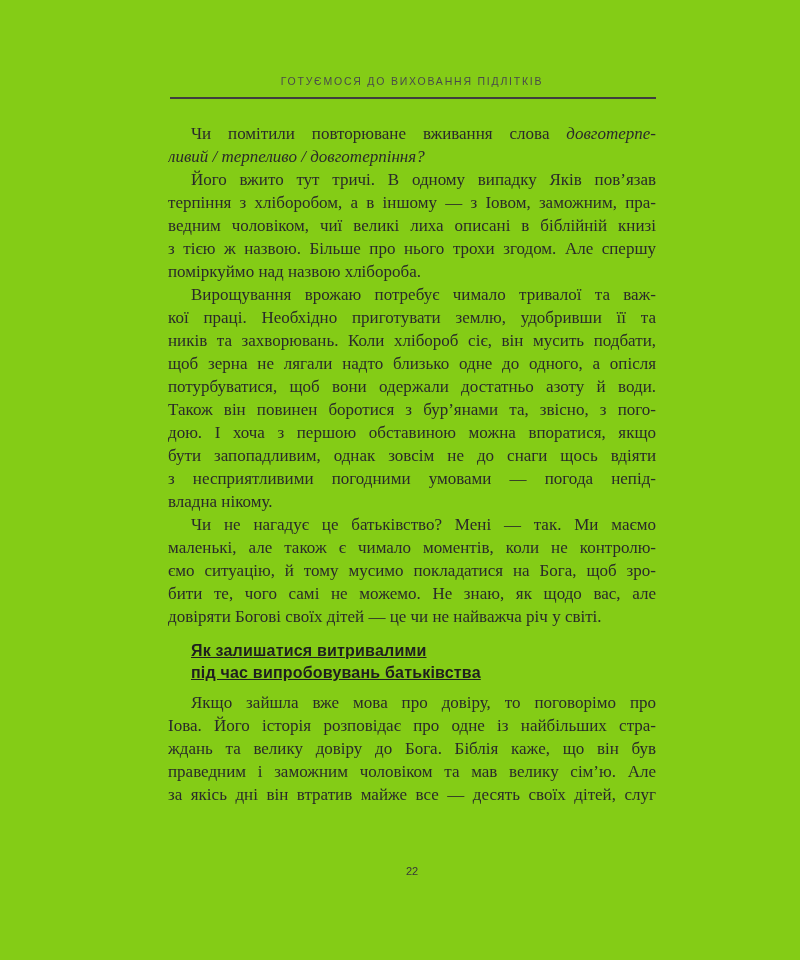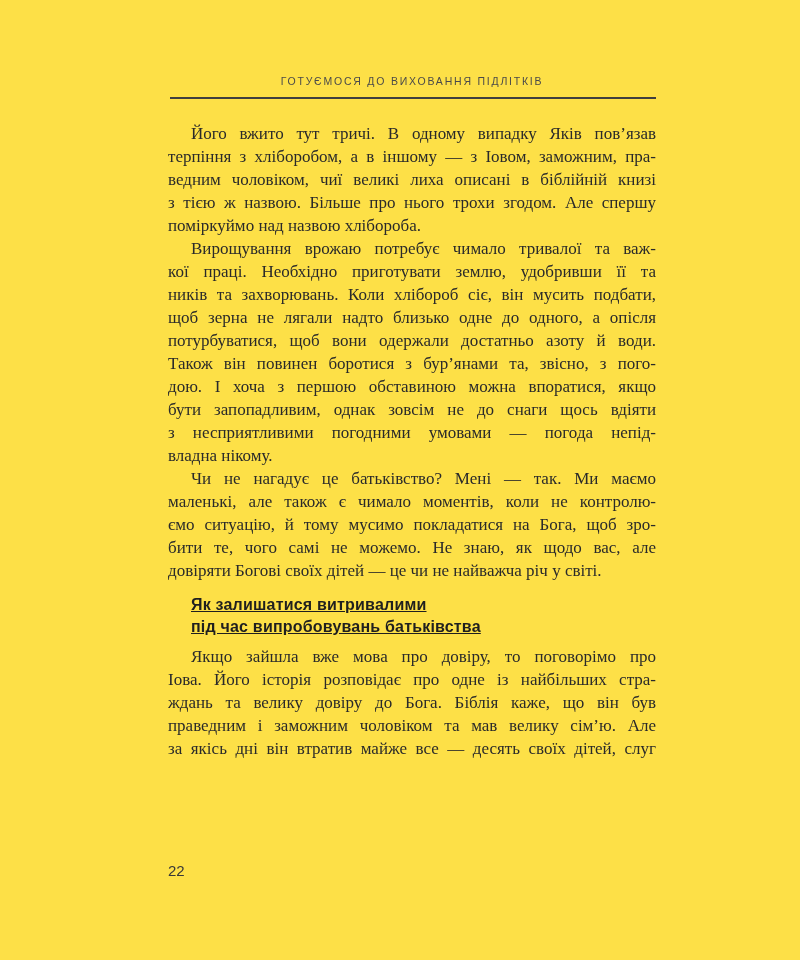--- a/index.html
+++ b/index.html
@@ -4,21 +4,21 @@
 <style>
   html, body {
     margin: 0;
     padding: 0;
     background: #ffffff;
   }
   .page {
     position: relative;
     width: 800px;
     height: 960px;
-    background: #fde047;
+    background: #84cc16;
     overflow: hidden;
     font-family: "Liberation Serif", serif;
   }
   
   .running-header {
     position: absolute;
     left: 168px;
     top: 0;
     width: 488px;
   }
@@ -72,37 +72,41 @@
     line-height: 22px;
     letter-spacing: 0.2px;
     color: #1f1f1f;
     text-decoration: underline;
   }
   .page-number {
     position: absolute;
     top: 861px;
     left: 168px;
     width: 488px;
-    text-align: left;
+    text-align: center;
     font-family: "Liberation Sans", sans-serif;
-    font-size: 15px;
+    font-size: 11px;
     line-height: 20px;
     color: #383838;
   }
 </style>
 </head>
 <body>
 
 <div class="page">
   <div class="running-header">
     <div class="running-header-text">ГОТУЄМОСЯ ДО ВИХОВАННЯ ПІДЛІТКІВ</div>
     <div class="running-header-rule"></div>
   </div>
 
   <div class="text-column">
+      <div class="paragraph">
+        <div class="line j ind"><span>Чи помітили повторюване вживання слова </span><i>довготерпе-</i></div>
+        <div class="line"><i>ливий / терпеливо / довготерпіння?</i></div>
+      </div>
       <div class="paragraph">
         <div class="line j ind"><span>Його вжито тут тричі. В одному випадку Яків пов’язав</span></div>
         <div class="line j"><span>терпіння з хліборобом, а в іншому — з Іовом, заможним, пра-</span></div>
         <div class="line j"><span>ведним чоловіком, чиї великі лиха описані в біблійній книзі</span></div>
         <div class="line j"><span>з тією ж назвою. Більше про нього трохи згодом. Але спершу</span></div>
         <div class="line"><span>поміркуймо над назвою хлібороба.</span></div>
       </div>
       <div class="paragraph">
         <div class="line j ind"><span>Вирощування врожаю потребує чимало тривалої та важ-</span></div>
         <div class="line j"><span>кої праці. Необхідно приготувати землю, удобривши її та</span></div>

